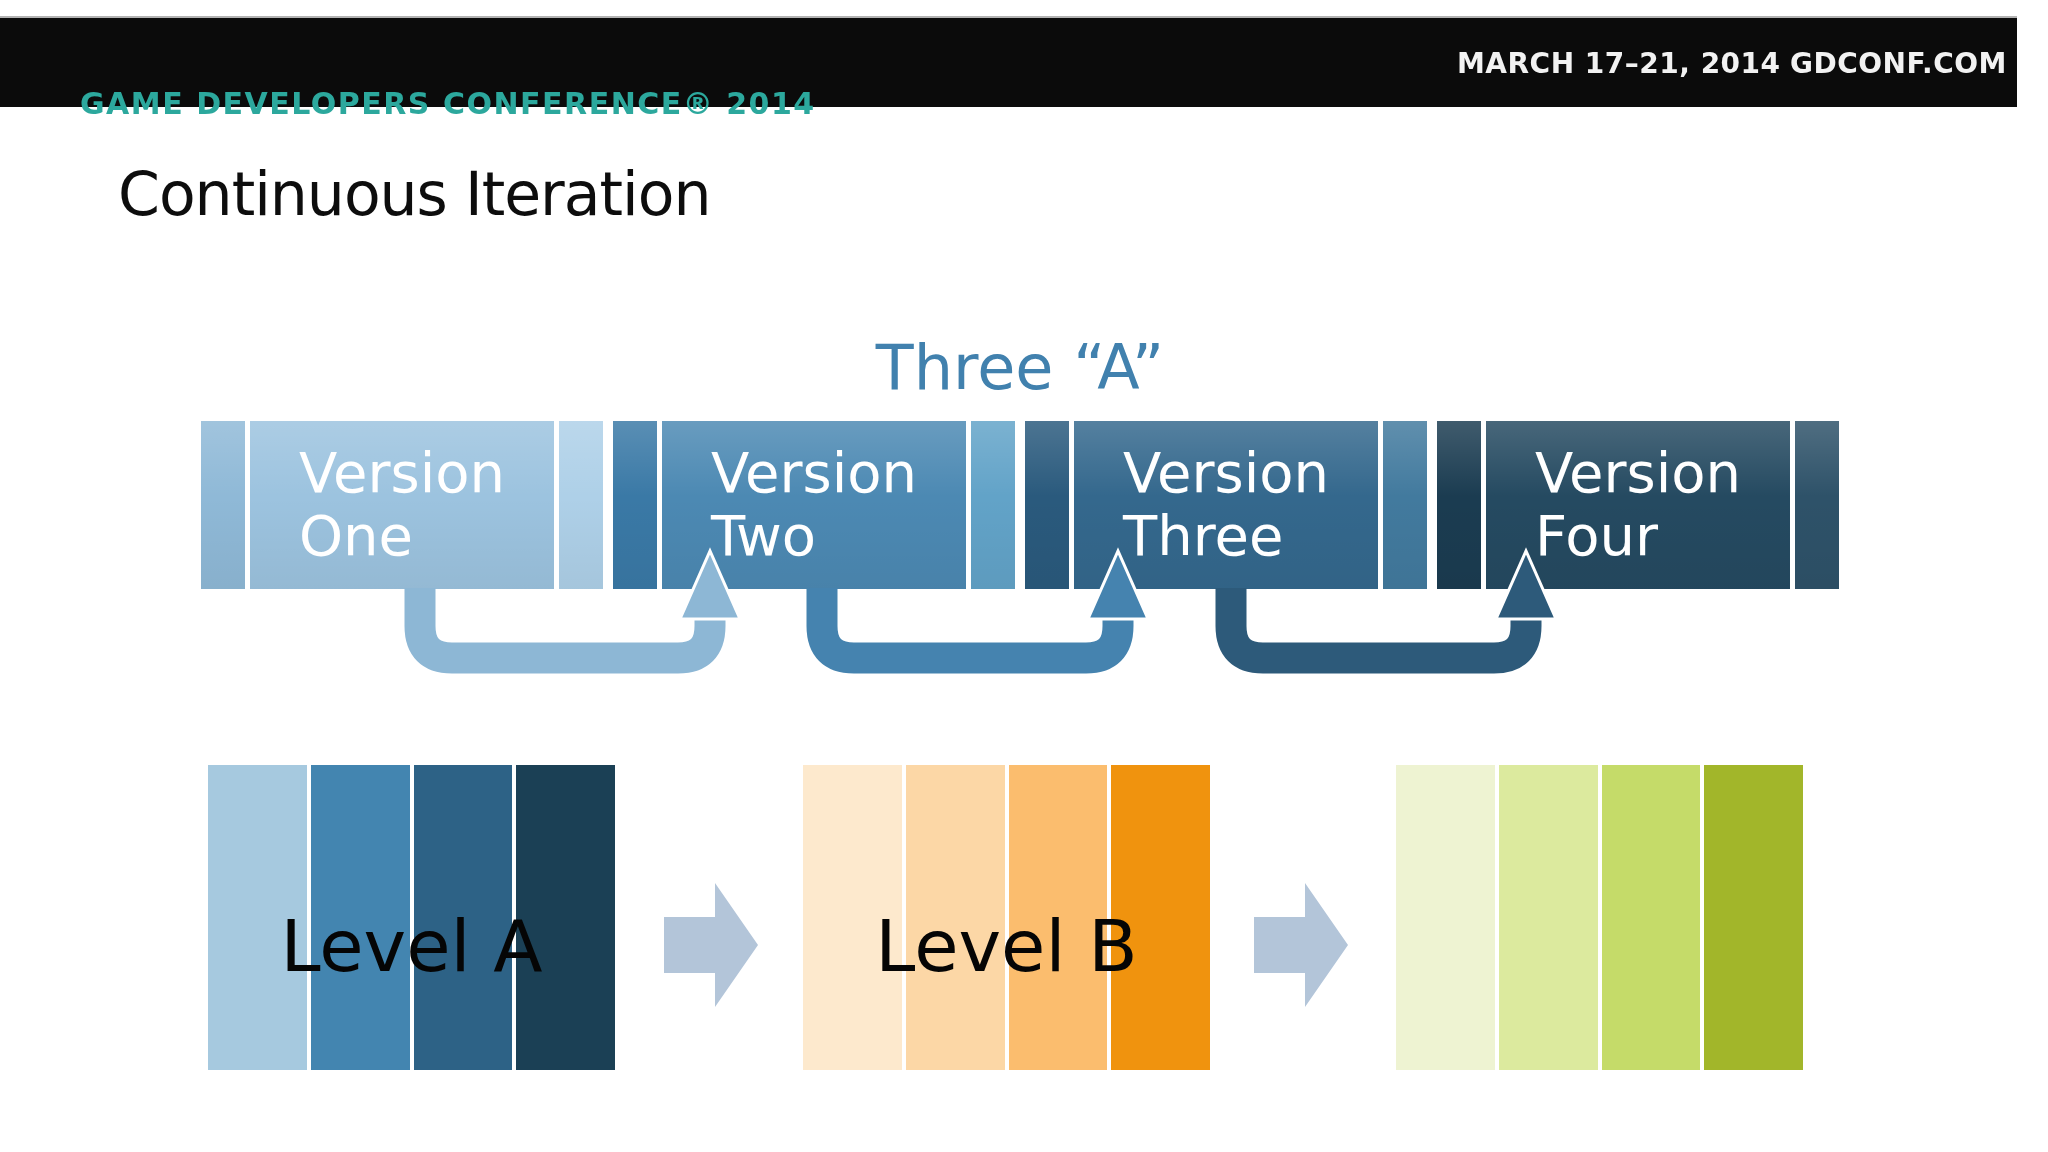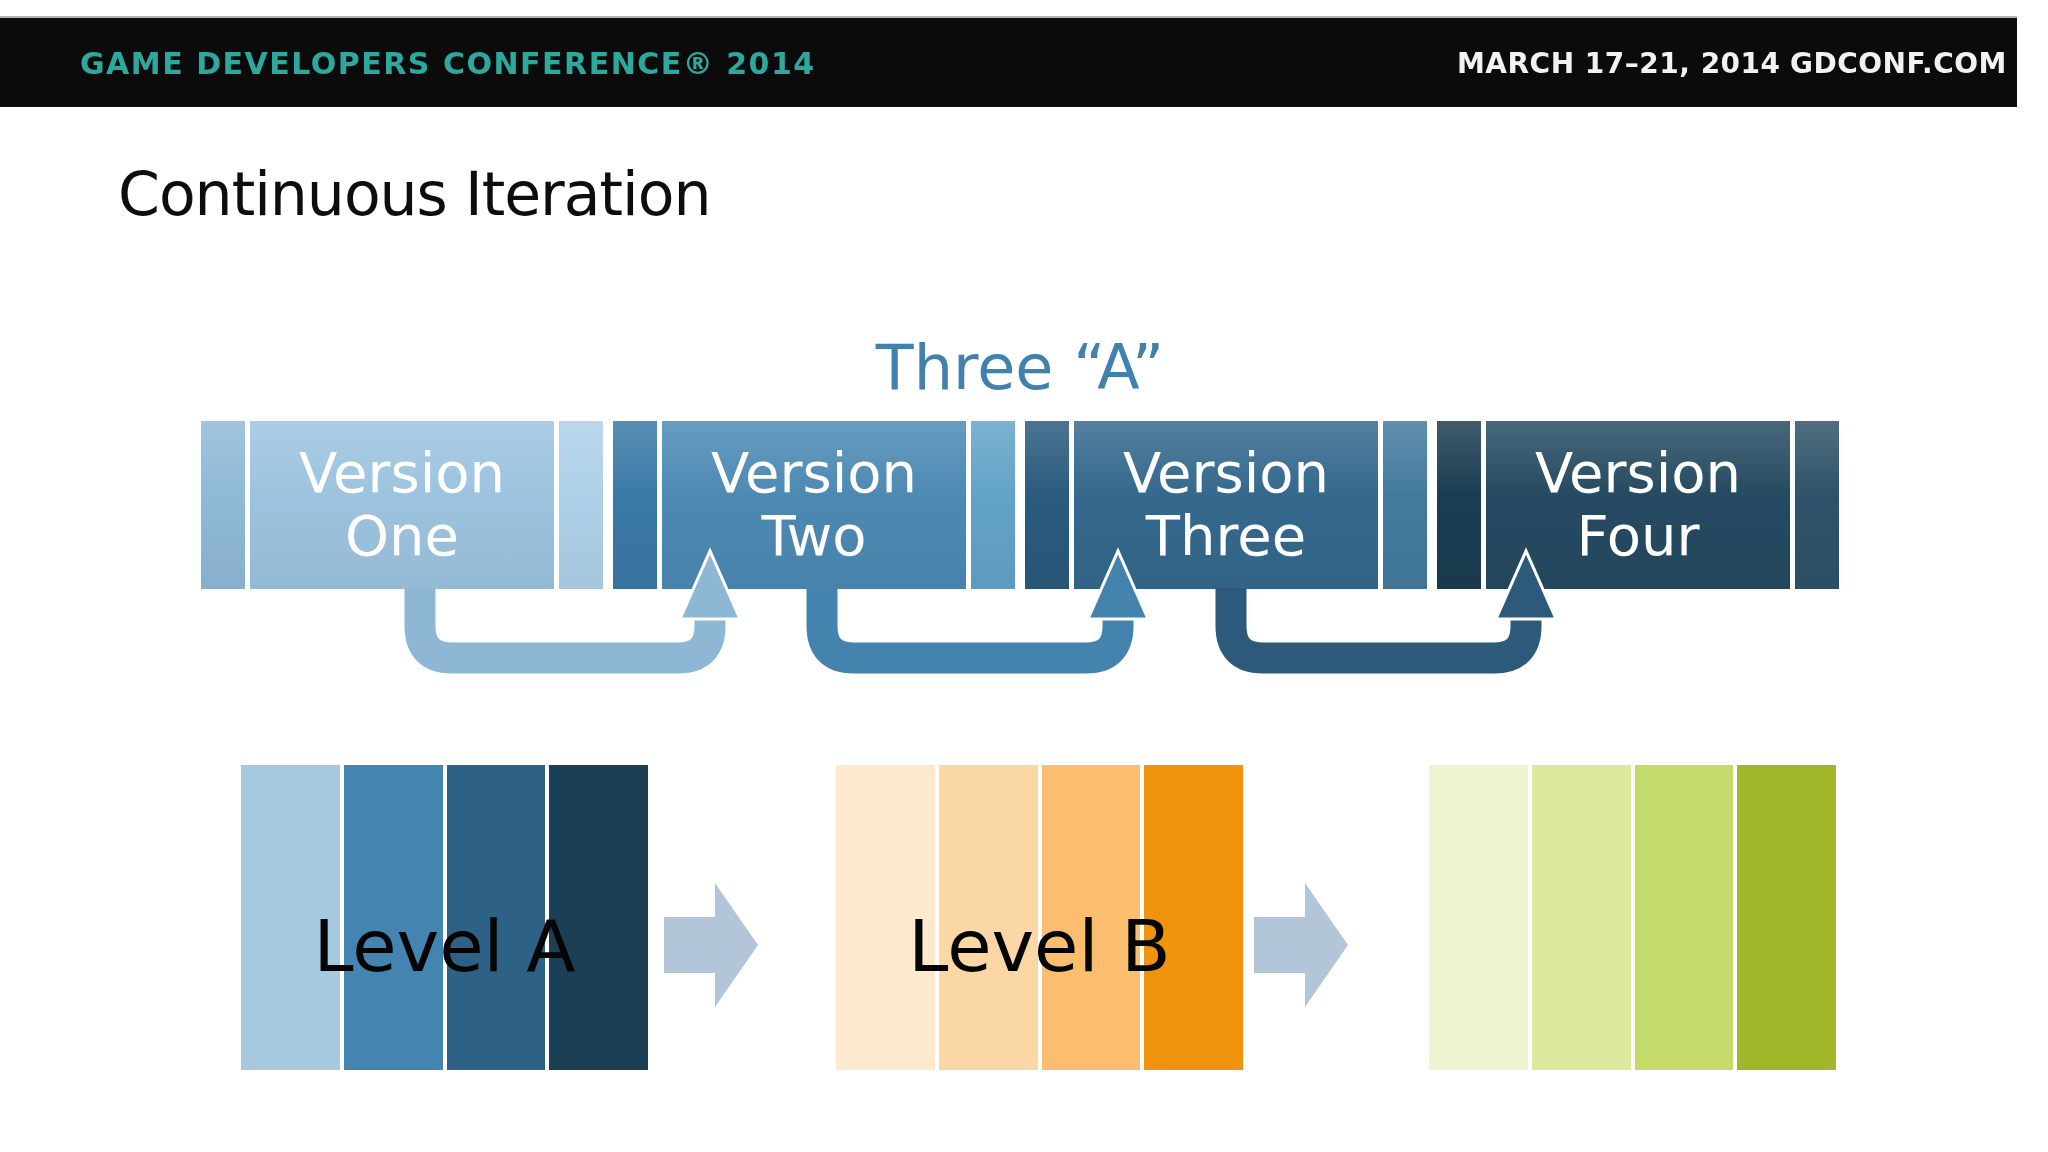--- a/index.html
+++ b/index.html
@@ -6,21 +6,21 @@
   .slide{
     position:relative;width:2048px;height:1152px;background:#ffffff;overflow:hidden;
     font-family:"DejaVu Sans","Liberation Sans",sans-serif;
   }
   
   .header-bar{
     position:absolute;left:0;top:16px;width:2017px;height:91px;
     background:#0b0b0b;border-top:2px solid #b3b3b3;box-sizing:border-box;
   }
   .header-bar span{position:absolute;top:50%;transform:translateY(-50%);white-space:nowrap;}
-  .brand{left:80px;font-size:30px;font-weight:bold;letter-spacing:1.5px;}
+  .brand{left:80px;font-size:30px;font-weight:bold;letter-spacing:1.5px;margin-top:40px;}
   .dates{left:1457px;color:#f2f2f2;font-size:28px;font-weight:bold;letter-spacing:.5px;}
   .site{left:1790px;color:#f2f2f2;font-size:28px;font-weight:bold;letter-spacing:.5px;}
   
   .page-title{
     position:absolute;left:118px;top:163px;font-size:60px;color:#0d0d0d;
     letter-spacing:-1px;line-height:1.05;white-space:nowrap;
   }
   
   .level-a-caption{
     position:absolute;left:201px;top:334px;width:1638px;text-align:center;
@@ -34,26 +34,26 @@
   .v-group + .v-group{margin-left:10px;}
   .v-edge{width:44px;margin-right:5px;}
   .v-trail{width:44px;margin-left:5px;}
   .v-edge,.v-trail,.v-body{
     background-image:linear-gradient(180deg,rgba(255,255,255,.16),rgba(255,255,255,0) 45%,rgba(0,0,0,.05));
   }
   .v-body{
     flex:1 1 0;display:flex;align-items:center;justify-content:center;
   }
   .v-label{
-    color:#ffffff;font-size:56px;line-height:1.12;text-align:center;white-space:pre-line;
+    color:#ffffff;font-size:56px;line-height:1.12;white-space:pre-line;
   }
   
   .iter-arrows{position:absolute;left:0;top:0;width:2048px;height:1152px;pointer-events:none;}
   
-  .level-block{position:absolute;top:765px;width:407px;height:305px;margin-left:33px;}
+  .level-block{position:absolute;top:765px;width:407px;height:305px;}
   .level-block .stripes{display:flex;width:100%;height:100%;gap:4px;}
   .level-block .stripe{flex:1 1 0;}
   .level-label{
     position:absolute;left:0;top:59.5%;transform:translateY(-50%);width:100%;
     text-align:center;font-size:72px;color:#050505;line-height:1;
   }
   .block-a{left:208px;} .block-b{left:803px;} .block-c{left:1396px;}
   .flow-arrow{position:absolute;top:883px;width:94px;height:124px;}
   .flow-arrow-1{left:664px;} .flow-arrow-2{left:1254px;}
 </style>

